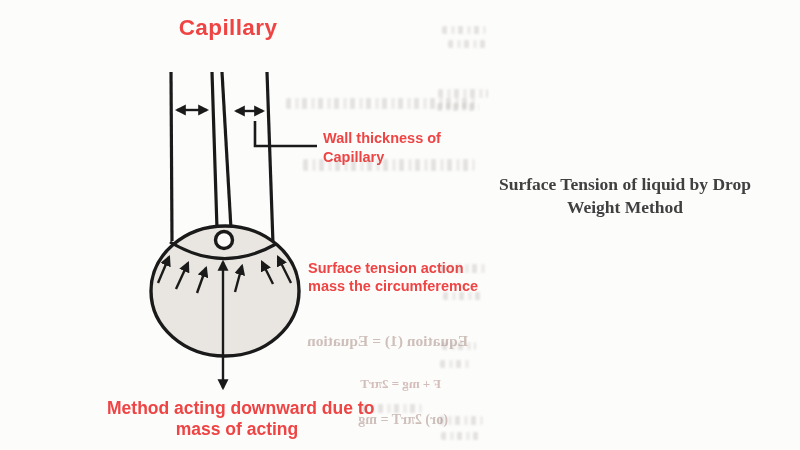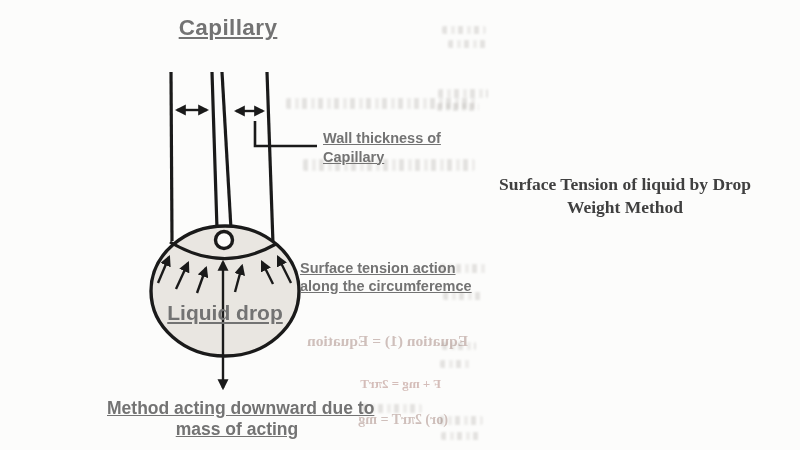--- a/index.html
+++ b/index.html
@@ -6,29 +6,28 @@
   .canvas {
     position: relative;
     width: 800px; height: 450px;
     background: #fcfcfb;
     overflow: hidden;
     font-family: "Liberation Sans", sans-serif;
   }
   svg.diagram { position:absolute; left:0; top:0; }
   .lbl {
     position:absolute;
-    color:#737373;
+    color:#ef4444;
     font-weight:bold;
     white-space:nowrap;
-    text-decoration:underline;
   }
   .tube-title { left:148px; top:15px; width:160px; text-align:center;
     font-size:22.5px; line-height:26px; letter-spacing:.4px; }
   .wall-label { left:323px; top:129px; font-size:14.5px; line-height:18.5px; }
-  .tension-label { left:300px; top:260px; font-size:14.5px; line-height:17.5px; }
+  .tension-label { left:308px; top:260px; font-size:14.5px; line-height:17.5px; }
   .drop-label { left:155px; top:301px; width:140px; text-align:center; font-size:21px; }
   .force-label { left:107px; top:398px; width:260px; text-align:center;
     font-size:17.5px; line-height:20.5px; }
   .heading {
     position:absolute; left:468px; top:173px; width:314px;
     text-align:center; color:#404040;
     font-family:"Liberation Serif", serif;
     font-weight:bold; font-size:17.5px; line-height:22.5px;
   }
   
@@ -98,24 +97,23 @@
     <div>Capillary</div>
   </div>
 
   <div class="lbl wall-label">
     <div>Wall thickness of</div>
     <div>Capillary</div>
   </div>
 
   <div class="lbl tension-label">
     <div>Surface tension action</div>
-    <div>along the circumferemce</div>
+    <div>mass the circumferemce</div>
   </div>
 
-  <div class="lbl drop-label">Liquid drop</div>
 
   <div class="lbl force-label">
     <div>Method acting downward due to</div>
     <div>mass of acting</div>
   </div>
 
   <div class="heading">
     <div>Surface Tension of liquid by Drop</div>
     <div>Weight Method</div>
   </div>

